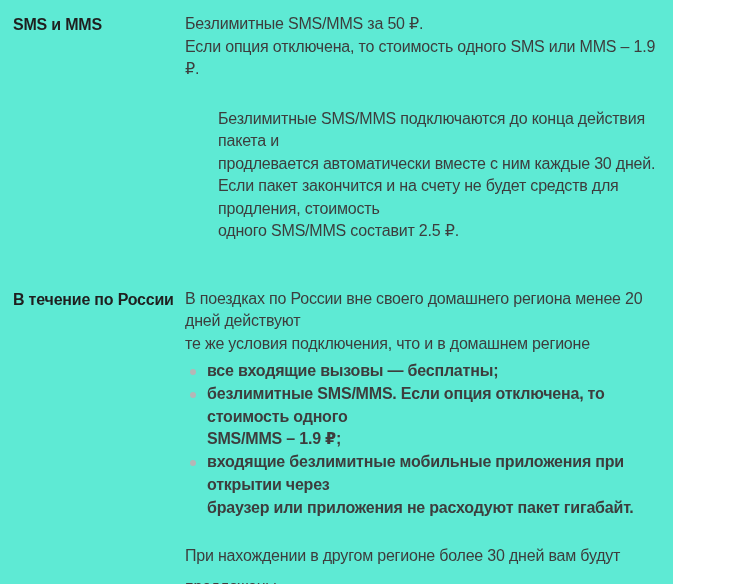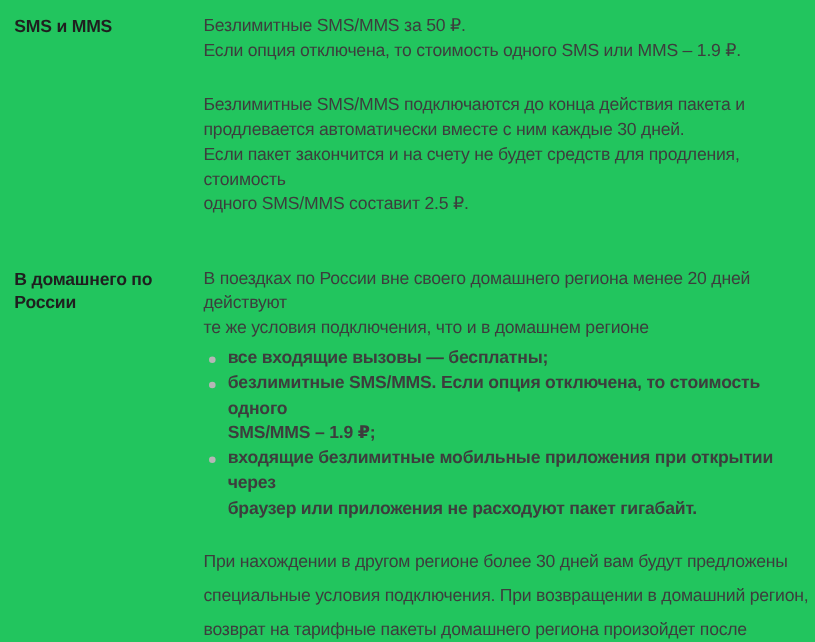--- a/index.html
+++ b/index.html
@@ -2,23 +2,23 @@
 <html lang="ru"><head>
 <meta charset="utf-8">
 <style>
   * { margin: 0; padding: 0; box-sizing: border-box; }
   html, body {
     width: 741px;
     background: #ffffff;
     font-family: "Liberation Sans", "DejaVu Sans", sans-serif;
   }
   .page {
-    width: 741px;
+    width: 673px;
     height: 584px;
-    background: #22c55e;
+    background: #5eead4;
     padding: 13px 4px 0 13px;
     overflow: hidden;
   }
   .section {
     display: flex;
     align-items: flex-start;
   }
   .section + .section {
     margin-top: 45px;
   }
@@ -38,20 +38,21 @@
     color: #3d3d3d;
     font-size: 16px;
     letter-spacing: -0.2px;
   }
   .para {
     white-space: pre-line;
     line-height: 22.5px;
   }
   .para + .para {
     margin-top: 27px;
+    margin-left: 33px;
   }
   ul.bullet-list {
     list-style: none;
     margin-top: 5px;
   }
   li.bullet-item {
     display: flex;
     align-items: flex-start;
     line-height: 22.8px;
     font-weight: bold;
@@ -83,21 +84,21 @@
       <p class="para">Безлимитные SMS/MMS за 50 ₽.
 Если опция отключена, то стоимость одного SMS или MMS – 1.9 ₽.</p>
       <p class="para">Безлимитные SMS/MMS подключаются до конца действия пакета и
 продлевается автоматически вместе с ним каждые 30 дней.
 Если пакет закончится и на счету не будет средств для продления, стоимость
 одного SMS/MMS составит 2.5 ₽.</p>
     </div>
   </section>
 
   <section class="section">
-    <div class="label-col">В домашнего по России</div>
+    <div class="label-col">В течение по России</div>
     <div class="content-col">
       <p class="para">В поездках по России вне своего домашнего региона менее 20 дней действуют
 те же условия подключения, что и в домашнем регионе</p>
 
       <ul class="bullet-list">
         <li class="bullet-item">
           <span class="bullet-dot"></span>
           <span class="bullet-text">все входящие вызовы — бесплатны;</span>
         </li>
         <li class="bullet-item">

